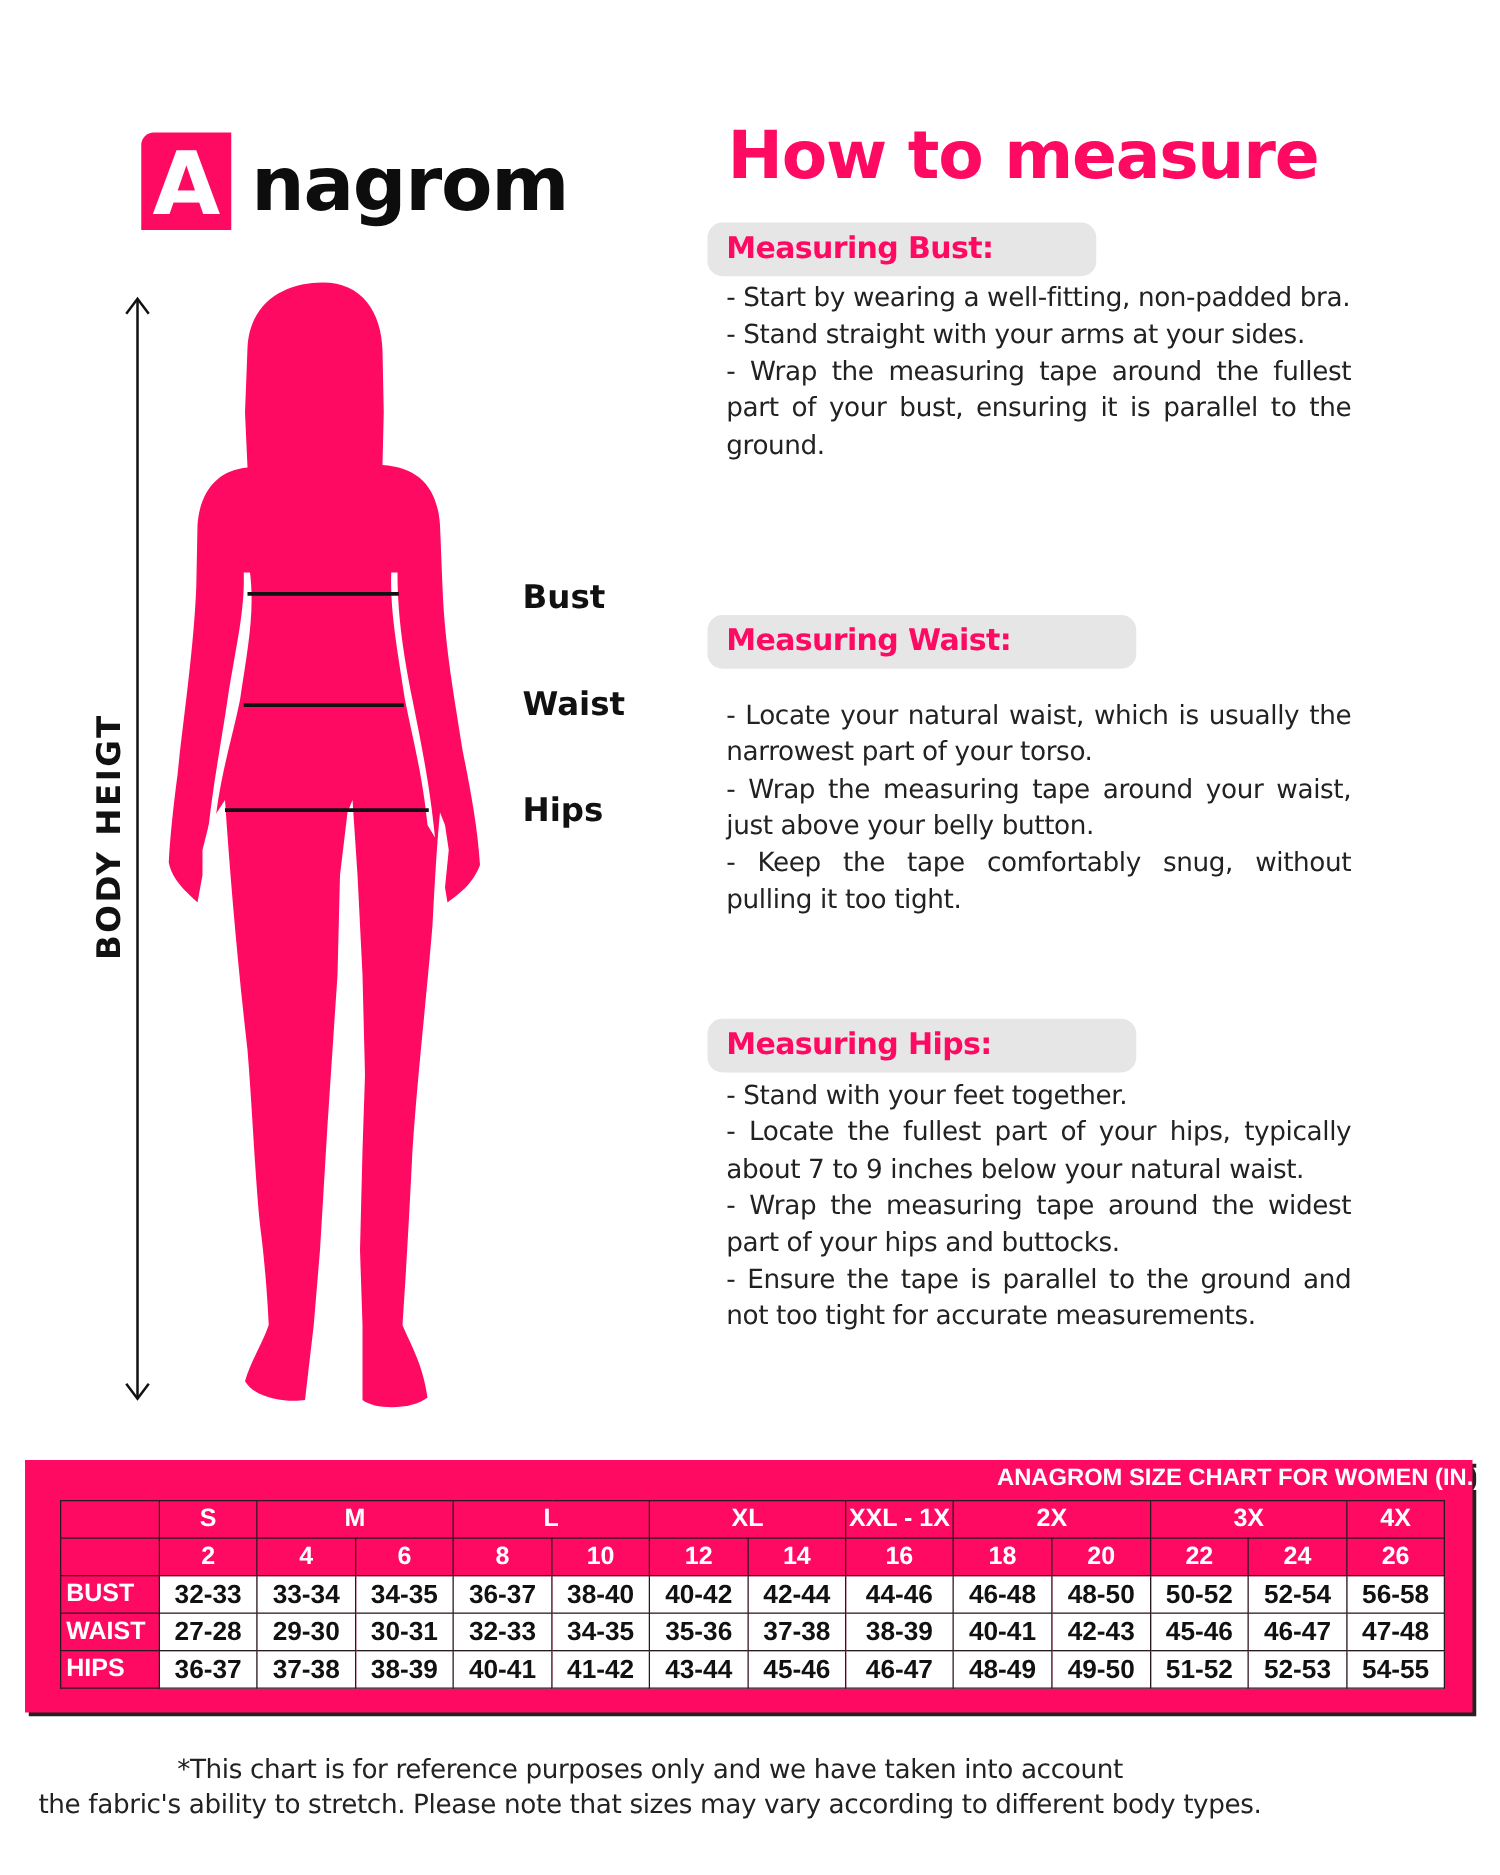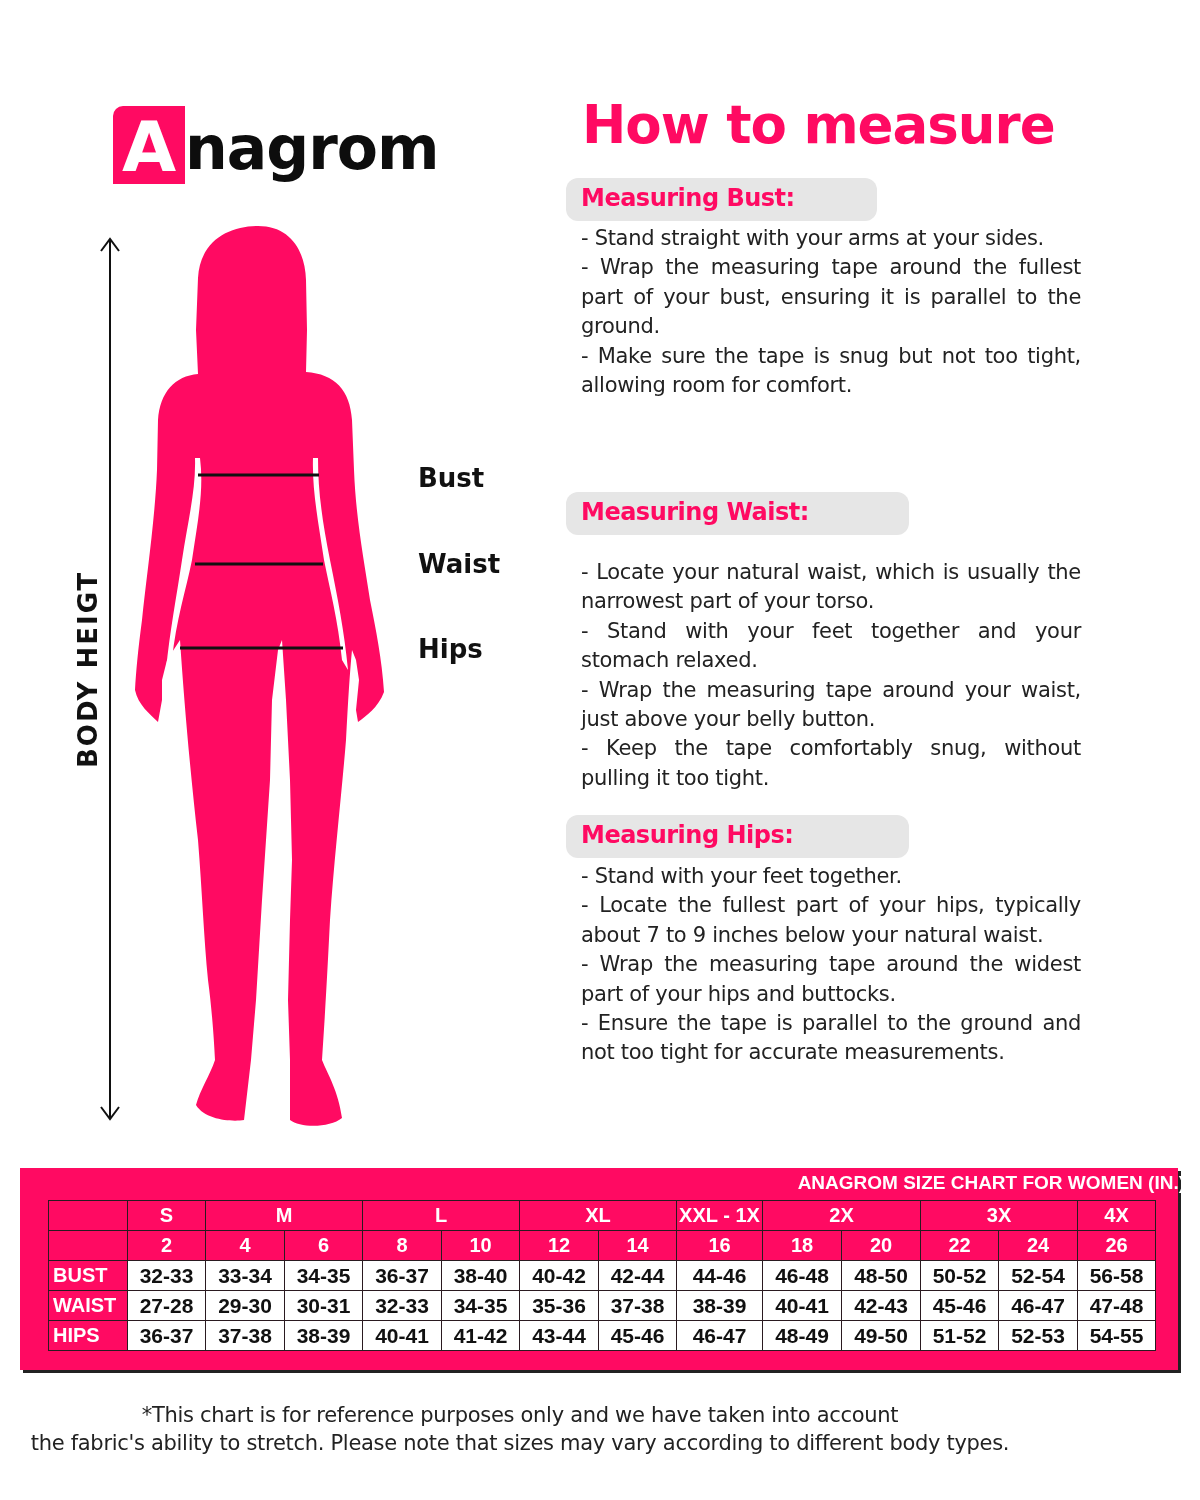--- a/index.html
+++ b/index.html
@@ -6,21 +6,21 @@
   body { width:1200px; height:1500px; background:#ffffff; position:relative; overflow:hidden;
          font-family:"DejaVu Sans", sans-serif; color:#1a1a1a; }
   .abs { position:absolute; }
 
   
   .logo { left:113px; top:104px; height:80px; display:flex; align-items:flex-end; }
   .logo-box { width:72px; height:78px; background:#ff0a62; border-radius:10px 0 0 0; position:relative; }
   .logo-box span { position:absolute; left:0; right:0; bottom:2px; text-align:center; color:#fff;
                    font-family:"DejaVu Sans", sans-serif; font-weight:bold; font-size:70px; line-height:70px; }
   .logo-rest { font-family:"DejaVu Sans", sans-serif; font-weight:bold; font-size:60px; line-height:60px;
-               color:#0d0d0d; margin-left:0; margin-bottom:6px; letter-spacing:-1px; }
+               color:#0d0d0d; margin-left:16px; margin-bottom:6px; letter-spacing:-1px; }
 
   
   .main-title { left:582px; top:94px; font-size:53px; font-weight:bold; color:#ff0a62; letter-spacing:-1px;
                 font-family:"DejaVu Sans", sans-serif; white-space:nowrap; }
 
   
   .section-pill { left:566px; width:311px; height:43px; background:#e6e6e6; border-radius:12px; }
   .section-pill span { position:absolute; left:15px; top:6px; font-size:24px; font-weight:bold; color:#ff0a62;
                        font-family:"DejaVu Sans", sans-serif; white-space:nowrap; letter-spacing:-0.5px; }
   .section-body { left:581px; width:500px; font-size:21px; line-height:29.4px; color:#222;
@@ -127,31 +127,30 @@
 <div class="abs height-label" style="left:73px; top:768px;">BODY HEIGT</div>
 
 <div class="abs body-label" style="left:418px; top:463px;">Bust</div>
 <div class="abs body-label" style="left:418px; top:549px;">Waist</div>
 <div class="abs body-label" style="left:418px; top:634px;">Hips</div>
 
 <div class="abs section-pill" style="top:178px;">
   <span>Measuring Bust:</span>
 </div>
 <div class="abs section-body" style="top:224px;">
+  <p>- Start by wearing a well-fitting, non-padded bra.</p>
   <p>- Stand straight with your arms at your sides.</p>
   <p>- Wrap the measuring tape around the fullest part of your bust, ensuring it is parallel to the ground.</p>
-  <p>- Make sure the tape is snug but not too tight, allowing room for comfort.</p>
 </div>
 
 <div class="abs section-pill" style="top:492px;padding-left:32px;">
   <span>Measuring Waist:</span>
 </div>
 <div class="abs section-body" style="top:558px;">
   <p>- Locate your natural waist, which is usually the narrowest part of your torso.</p>
-  <p>- Stand with your feet together and your stomach relaxed.</p>
   <p>- Wrap the measuring tape around your waist, just above your belly button.</p>
   <p>- Keep the tape comfortably snug, without pulling it too tight.</p>
 </div>
 
 <div class="abs section-pill" style="top:815px;padding-left:32px;">
   <span>Measuring Hips:</span>
 </div>
 <div class="abs section-body" style="top:862px;">
   <p>- Stand with your feet together.</p>
   <p>- Locate the fullest part of your hips, typically about 7 to 9 inches below your natural waist.</p>

